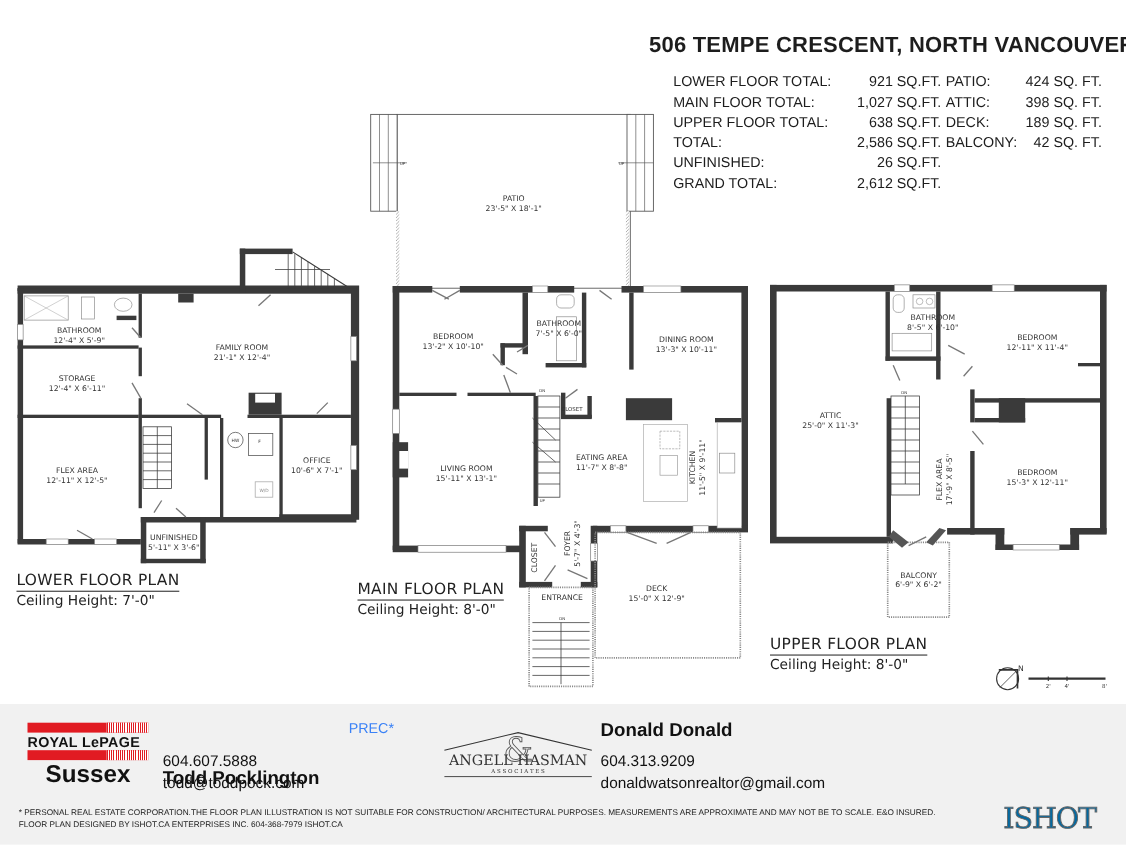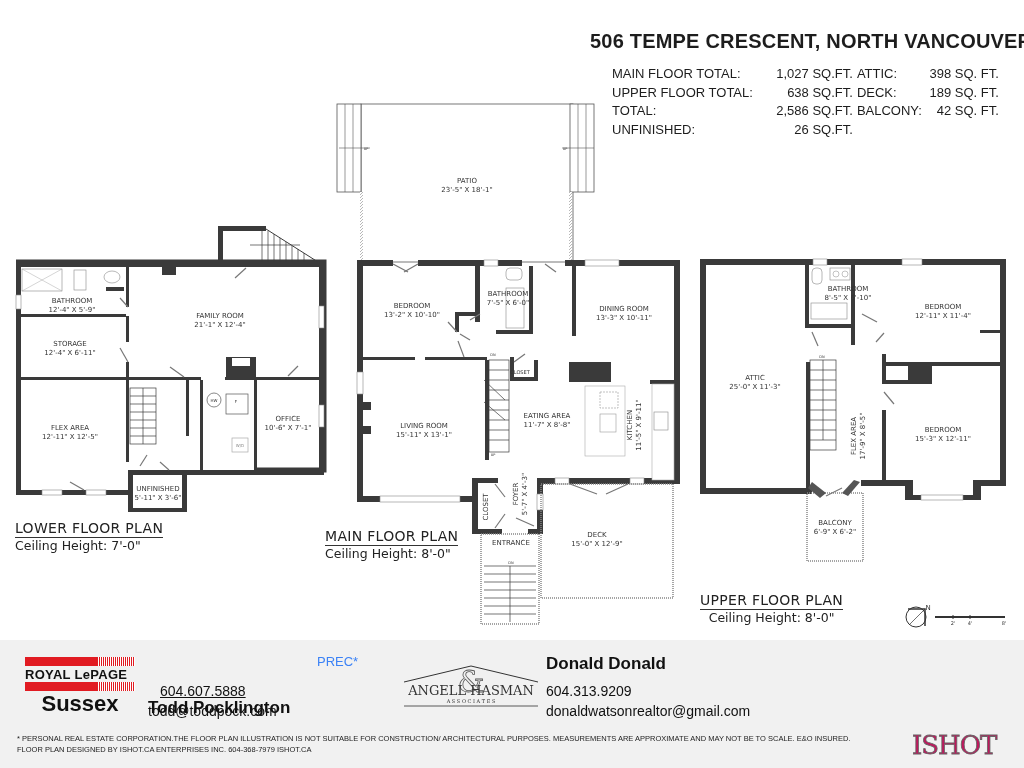--- a/index.html
+++ b/index.html
@@ -23,30 +23,36 @@
   .rlp{left:25px;top:657px;width:110px;}
   .rlp .bar{height:9px;background:#e11b22;position:relative;margin-bottom:2px;}
   .rlp .bar::after{content:"";position:absolute;right:0;top:0;width:38px;height:9px;background:repeating-linear-gradient(90deg,#e11b22 0 1px,#fff 1px 2px);}
   .rlp .brand{font-size:13px;font-weight:bold;color:#111;letter-spacing:0.3px;line-height:14px;}
   .rlp .sussex{font-size:22px;font-weight:bold;color:#111;line-height:22px;text-align:center;}
   .agent-name{font-size:17px;font-weight:bold;color:#111;white-space:nowrap;}
   .agent-line{font-size:14px;color:#111;white-space:nowrap;}
   .prec{font-size:13px;color:#3b82f6;}
   .disclaimer{left:17px;top:734px;font-size:7.5px;color:#222;line-height:10.5px;white-space:nowrap;}
   .ah-logo{left:400px;top:662px;width:142px;height:46px;}
-  .ishot{left:912px;top:730px;font-family:"DejaVu Serif",serif;font-size:26px;color:#be185d;-webkit-text-stroke:0.8px #666;letter-spacing:-1px;}
+  .ishot{left:912px;top:730px;font-family:"DejaVu Serif",serif;font-size:26px;color:#0369a1;-webkit-text-stroke:0.8px #666;letter-spacing:-1px;}
 </style>
 </head>
 <body>
 
 <div class="abs title">506 TEMPE CRESCENT, NORTH VANCOUVER, BC</div>
 
 <div class="abs totals">
   <table>
     <tbody id="totals-body">
+        <tr>
+          <td class="lab">LOWER FLOOR TOTAL:</td>
+          <td class="val">921 SQ.FT.</td>
+          <td class="lab2">PATIO:</td>
+          <td class="val2">424 SQ. FT.</td>
+        </tr>
         <tr>
           <td class="lab">MAIN FLOOR TOTAL:</td>
           <td class="val">1,027 SQ.FT.</td>
           <td class="lab2">ATTIC:</td>
           <td class="val2">398 SQ. FT.</td>
         </tr>
         <tr>
           <td class="lab">UPPER FLOOR TOTAL:</td>
           <td class="val">638 SQ.FT.</td>
           <td class="lab2">DECK:</td>
@@ -54,20 +60,26 @@
         </tr>
         <tr class="bold">
           <td class="lab">TOTAL:</td>
           <td class="val">2,586 SQ.FT.</td>
           <td class="lab2">BALCONY:</td>
           <td class="val2">42 SQ. FT.</td>
         </tr>
         <tr>
           <td class="lab">UNFINISHED:</td>
           <td class="val">26 SQ.FT.</td>
+          <td class="lab2"></td>
+          <td class="val2"></td>
+        </tr>
+        <tr class="bold">
+          <td class="lab">GRAND TOTAL:</td>
+          <td class="val">2,612 SQ.FT.</td>
           <td class="lab2"></td>
           <td class="val2"></td>
         </tr>
       </tbody>
   </table>
 </div>
 
 <svg class="plan" width="1024" height="640" viewBox="0 0 1024 640">
   <defs>
     <pattern id="hatch" width="3" height="3" patternUnits="userSpaceOnUse">
@@ -409,37 +421,37 @@
 </svg>
 
 <div class="floor-title" style="left:15px;top:520px;">
   <span class="name">LOWER FLOOR PLAN</span>
   <span class="ceil">Ceiling Height: 7'-0"</span>
 </div>
 <div class="floor-title" style="left:325px;top:528px;">
   <span class="name">MAIN FLOOR PLAN</span>
   <span class="ceil">Ceiling Height: 8'-0"</span>
 </div>
-<div class="floor-title" style="left:700px;top:592px;text-align:center;">
+<div class="floor-title" style="left:700px;top:578px;">
   <span class="name">UPPER FLOOR PLAN</span>
   <span class="ceil">Ceiling Height: 8'-0"</span>
 </div>
 
 <div class="abs footer"></div>
 
 <div class="abs rlp">
   <div class="bar"></div>
   <div class="brand">ROYAL LePAGE</div>
   <div class="bar"></div>
   <div class="sussex">Sussex</div>
 </div>
 
 <div class="abs agent-name" style="left:148px;top:654px;margin-top:44px;">Todd Pocklington</div>
 <div class="abs prec" style="left:317px;top:654px;">PREC*</div>
-<div class="abs agent-line" style="left:160px;top:683px;text-decoration:underline;">604.607.5888</div>
+<div class="abs agent-line" style="left:148px;top:683px;">604.607.5888</div>
 <div class="abs agent-line" style="left:148px;top:703px;">todd@toddpock.com</div>
 
 <svg class="abs ah-logo" viewBox="0 0 142 46">
   <path d="M4,20 L71,4 L138,20" fill="none" stroke="#333" stroke-width="1"></path>
   <text x="71" y="30" text-anchor="middle" font-family="DejaVu Serif, serif" font-size="30" fill="none" stroke="#555" stroke-width="0.8">&amp;</text>
   <text x="71" y="33" text-anchor="middle" font-family="DejaVu Serif, serif" font-size="13" fill="#333">ANGELL HASMAN</text>
   <text x="71" y="41" text-anchor="middle" font-family="DejaVu Serif, serif" font-size="5" fill="#333">A S S O C I A T E S</text>
   <line x1="4" y1="44" x2="138" y2="44" stroke="#333" stroke-width="0.8"></line>
 </svg>
 

